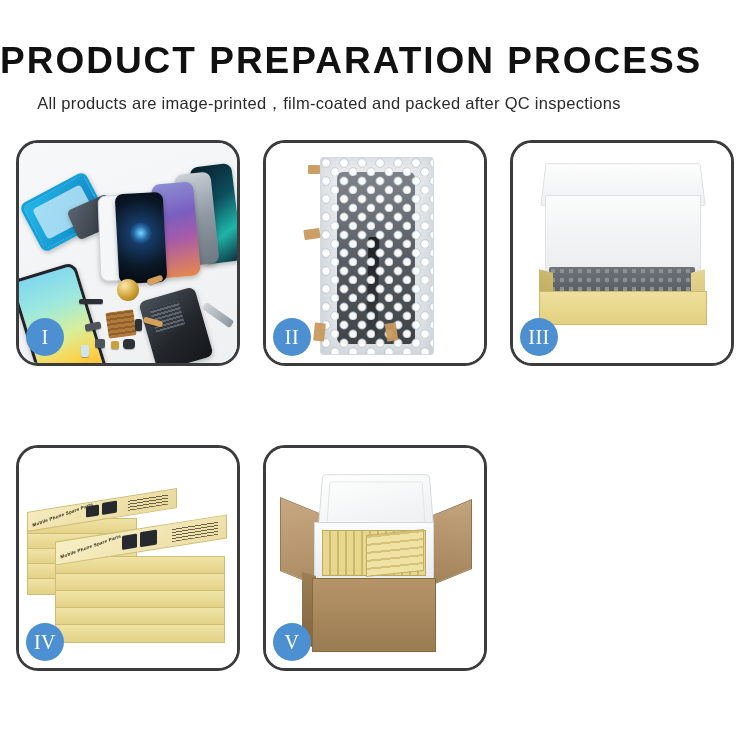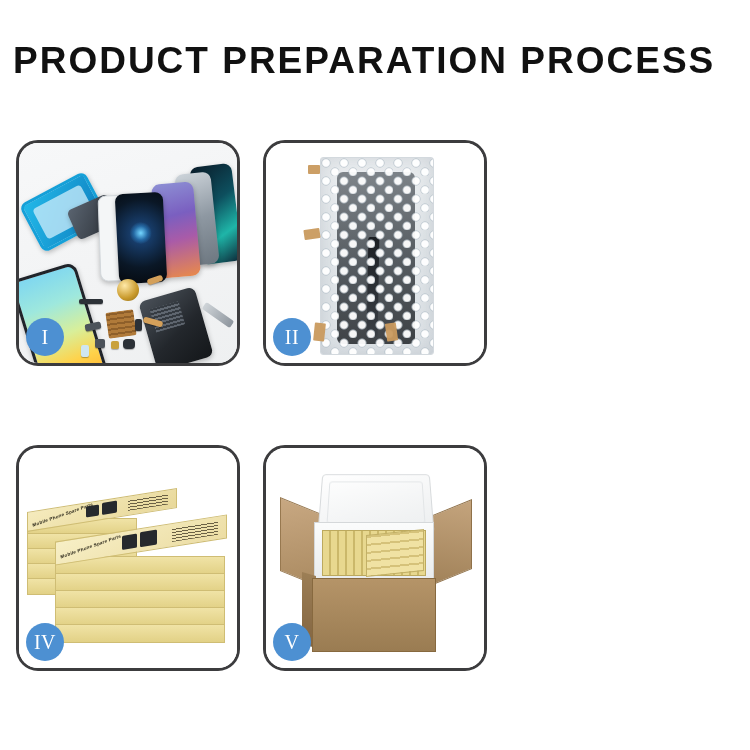--- a/index.html
+++ b/index.html
@@ -6,21 +6,21 @@
   body{
     width:750px;height:750px;
     background:#ffffff;
     font-family:"Liberation Sans","DejaVu Sans",sans-serif;
     overflow:hidden;
     position:relative;
   }
   .page{position:relative;width:750px;height:750px;}
 
   
-  .header{position:absolute;left:0;top:0;width:658px;text-align:center;padding-left:13px;}
+  .header{position:absolute;left:0;top:0;width:658px;text-align:center;}
   .title{
     font-size:37px;
     font-weight:bold;
     letter-spacing:2.0px;
     color:#111111;
     line-height:1;
     margin-top:42px;
     font-family:"Liberation Sans","DejaVu Sans",sans-serif;
     white-space:nowrap;
   }
@@ -259,20 +259,21 @@
   .seam{position:absolute;background:rgba(120,96,62,.55);}
   .tapeVI{position:absolute;background:#c2a87f;border:1px solid #a98f66;}
 </style>
 </head>
 <body>
 
 <div class="page">
 
   <div class="header">
     <div class="title">PRODUCT PREPARATION PROCESS</div>
+    <div class="subtitle">All products are image-printed，film-coated and packed after QC inspections</div>
   </div>
 
   <div class="grid">
 
     <div class="panel p1">
       <div class="scene scene1">
         <div class="ph ph-a"></div>
         <div class="ph ph-b"></div>
         <div class="ph ph-f"></div>
         <div class="ph ph-e"></div>
@@ -306,20 +307,31 @@
           <div class="bubbles"></div>
         </div>
         <div class="tape t1"></div>
         <div class="tape t2"></div>
         <div class="tape t3"></div>
         <div class="tape t4"></div>
       </div>
       <div class="badge">II</div>
     </div>
 
+    <div class="panel p3">
+      <div class="scene scene3">
+        <div class="box3-lid"></div>
+        <div class="box3-back"></div>
+        <div class="box3-foam"></div>
+        <div class="box3-lend"></div>
+        <div class="box3-rend"></div>
+        <div class="box3-front"></div>
+      </div>
+      <div class="badge">III</div>
+    </div>
 
     <div class="panel p4">
       <div class="scene scene4">
         <div class="stack">
 
           <div class="sbox" style="left:0px;top:48px;width:108px;height:15px;"></div>
           <div class="sbox" style="left:0px;top:63px;width:108px;height:15px;"></div>
           <div class="sbox" style="left:0px;top:78px;width:108px;height:15px;"></div>
           <div class="sbox" style="left:0px;top:93px;width:108px;height:15px;"></div>
           <div class="sbox" style="left:0px;top:108px;width:108px;height:15px;"></div>

